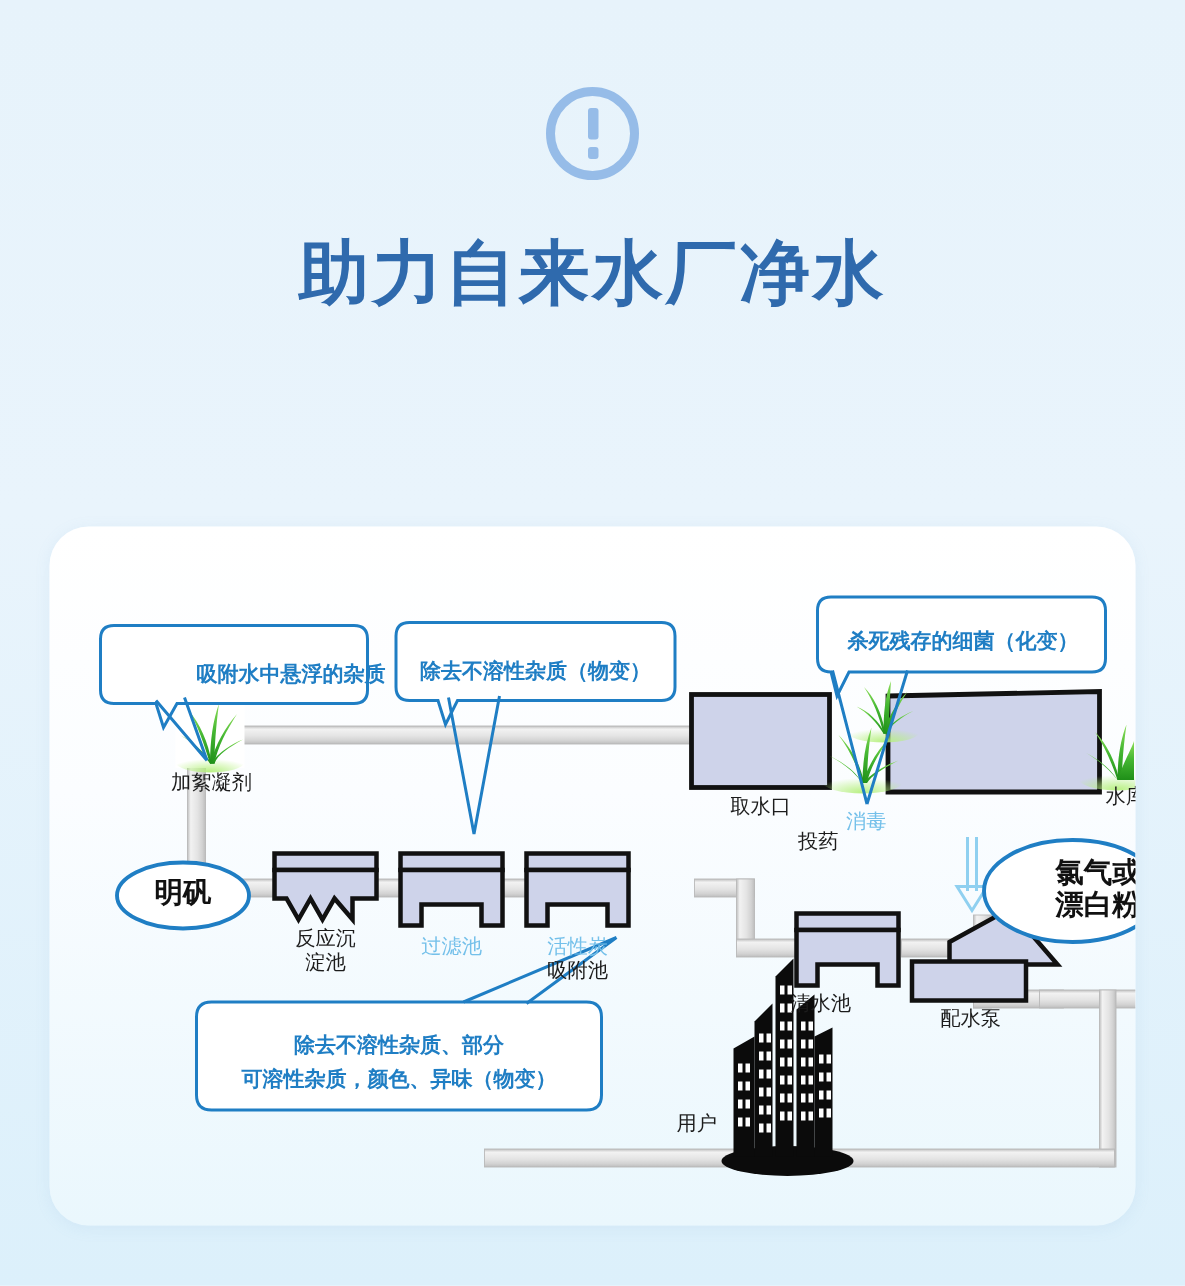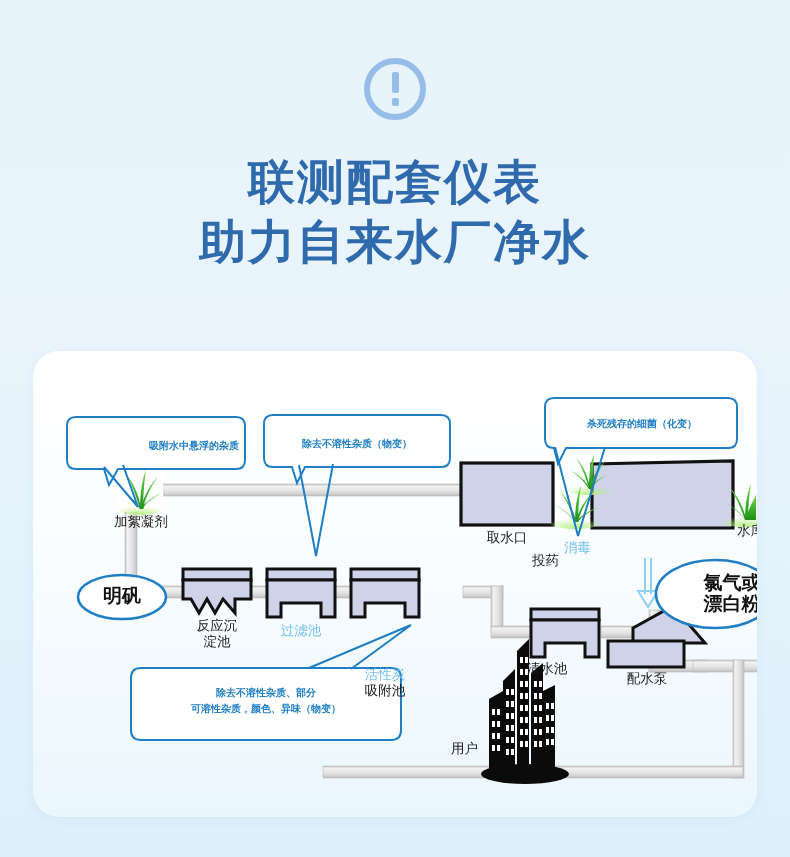--- a/index.html
+++ b/index.html
@@ -104,21 +104,21 @@
     white-space: nowrap;
     line-height: 1.18;
   }
   .lbl-dark { color: #1c1c1c; font-size: 13.5px; }
   .lbl-blue { color: #74c0ea; font-size: 13.5px; }
   .lbl-center { text-align: center; }
 
   .callout-text {
     position: absolute;
     color: #1f7ec4;
-    font-size: 10px;
+    font-size: 14px;
     font-weight: 600;
     white-space: nowrap;
     text-align: center;
     line-height: 1.45;
   }
   .ellipse-text {
     position: absolute;
     color: #111;
     font-size: 19px;
     font-weight: 700;
@@ -134,21 +134,20 @@
 
   <div class="header">
 
     <div class="alert-icon">
       <div class="ring"></div>
       <div class="bar"></div>
       <div class="dot"></div>
     </div>
 
     <div class="title-wrap">
-      <div class="title-line">联测配套仪表</div>
       <div class="title-line">助力自来水厂净水</div>
     </div>
   </div>
 
   <div class="card">
     <div class="diagram">
 
       <svg width="724" height="466" viewBox="0 0 724 466" xmlns="http://www.w3.org/2000/svg">
         <defs>
           <linearGradient id="pipeH" x1="0" y1="0" x2="0" y2="1">
@@ -391,21 +390,21 @@
 
       <div class="lbl lbl-dark lbl-center" style="left:58px; top:163px; width:100px;">加絮凝剂</div>
 
       <div class="lbl lbl-dark lbl-center" style="left:134px; top:267px; width:100px;">
         <div>反应沉</div>
         <div>淀池</div>
       </div>
 
       <div class="lbl lbl-blue lbl-center" style="left:218px; top:272px; width:100px;">过滤池</div>
 
-      <div class="lbl lbl-center" style="left:302px; top:272px; width:100px;margin-top:44px;">
+      <div class="lbl lbl-center" style="left:302px; top:272px; width:100px;">
         <div class="lbl-blue" style="position:static;">活性炭</div>
         <div class="lbl-dark" style="position:static;">吸附池</div>
       </div>
 
       <div class="lbl lbl-dark lbl-center" style="left:424px; top:179px; width:100px;">取水口</div>
 
       <div class="lbl lbl-dark" style="left:704px; top:172px;">水库</div>
 
       <div class="lbl lbl-blue" style="left:531px; top:189px;">消毒</div>
 

